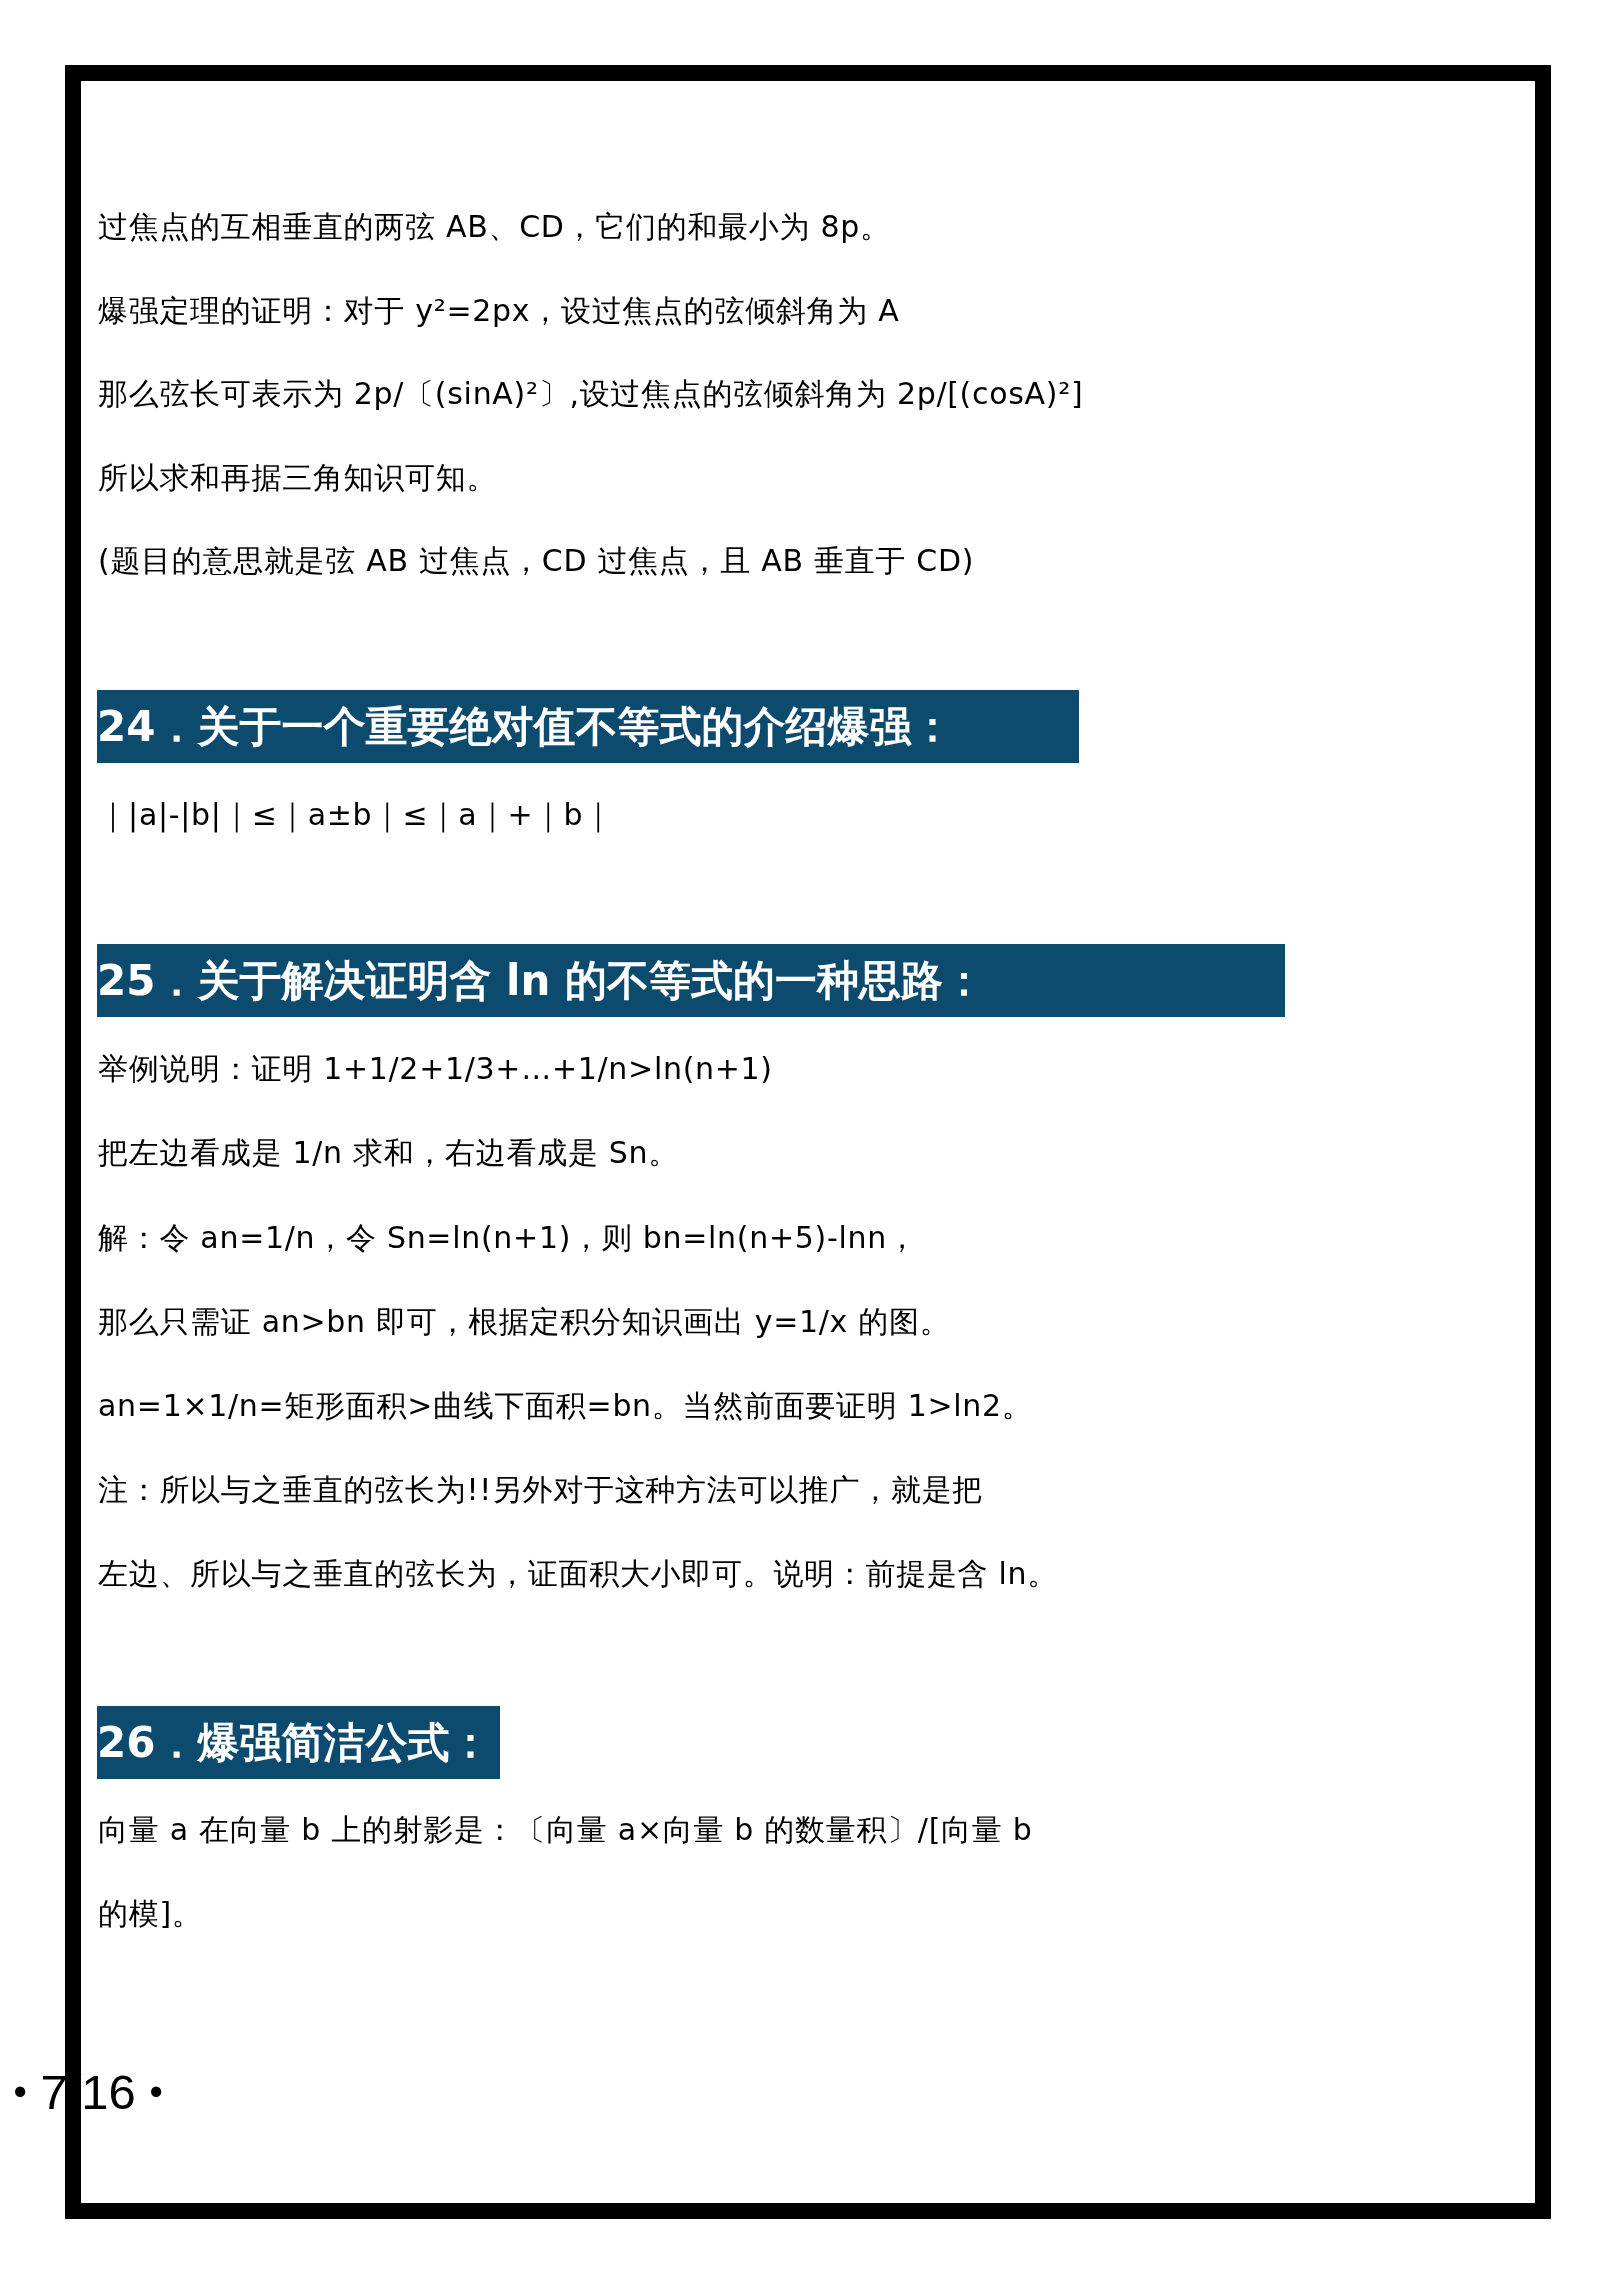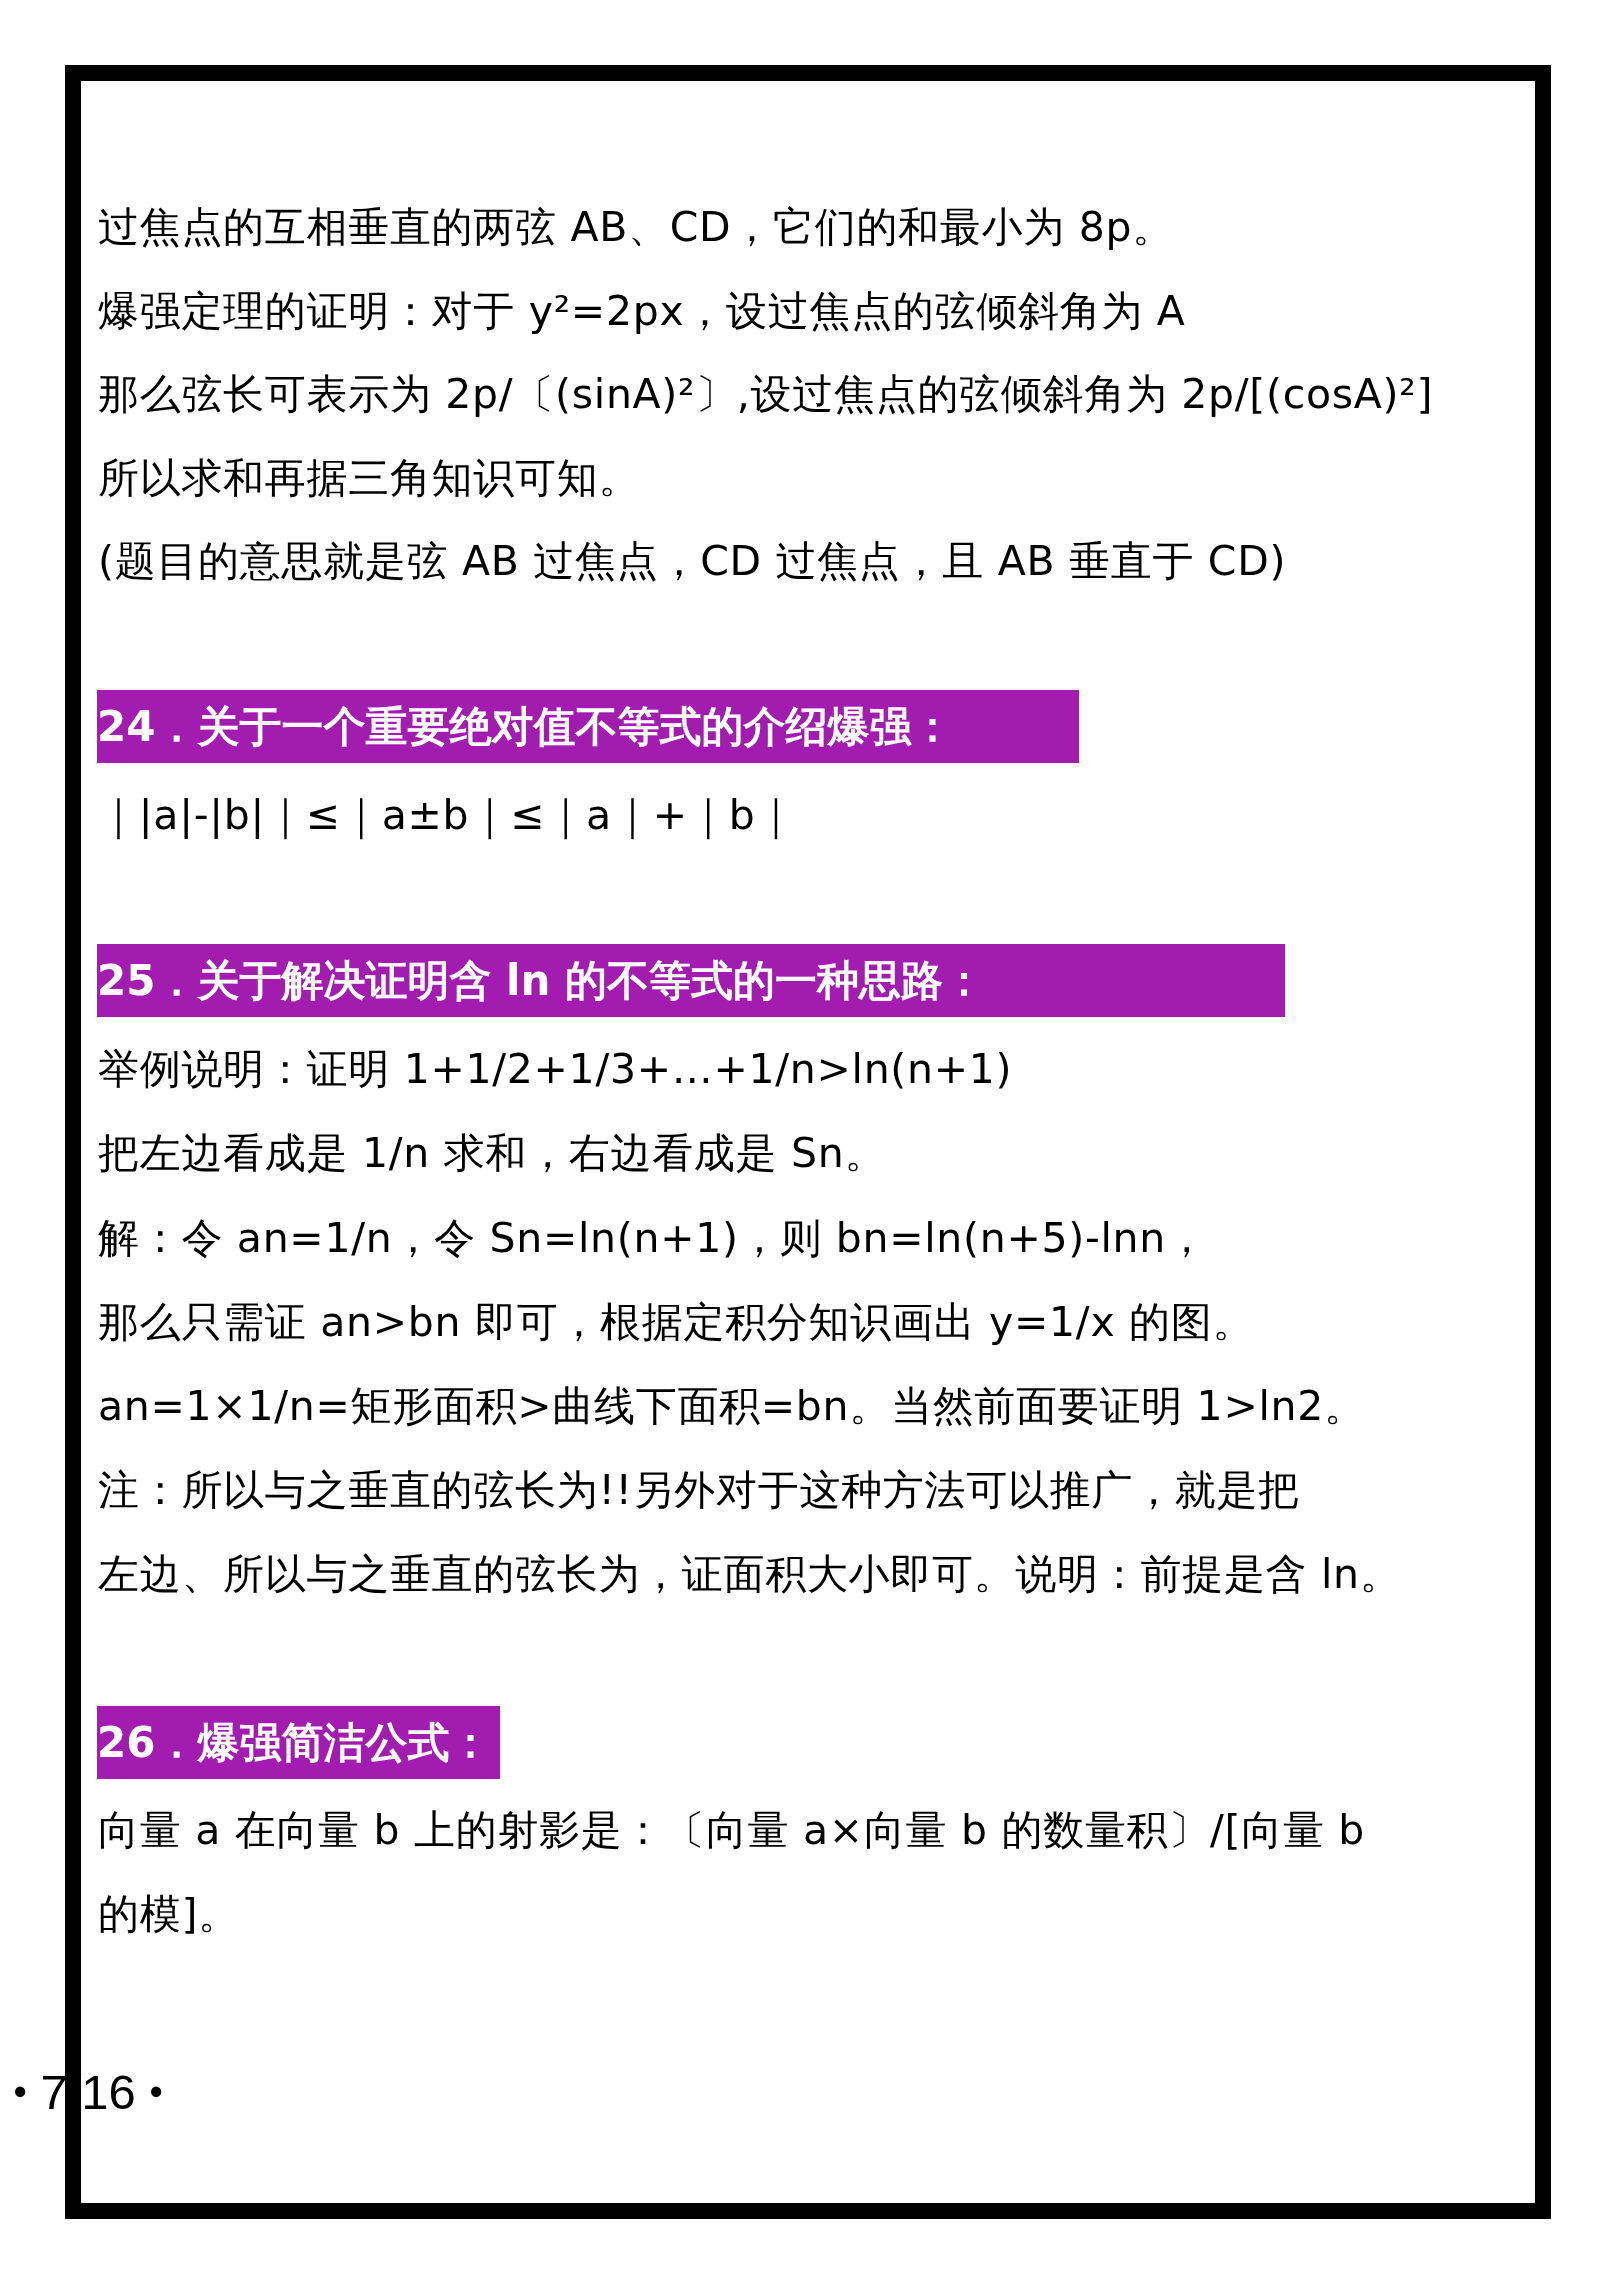--- a/index.html
+++ b/index.html
@@ -1,22 +1,22 @@
 <!DOCTYPE html>
 <html style="font-size:11px"><head>
 <meta charset="utf-8">
 <style>
   html, body { margin: 0; padding: 0; background: #ffffff; }
   body { width: 1616px; height: 2284px; position: relative; overflow: hidden;
          font-family: "DejaVu Sans", "Liberation Sans", sans-serif; color: #000; }
   .frame { position: absolute; left: 65px; top: 65px; width: 1486px; height: 2154px;
            box-sizing: border-box; border: 16.3px solid #000; }
-  .line { position: absolute; left: 98px; font-size: 41px; line-height: 54px; white-space: nowrap;
+  .line { position: absolute; left: 98px; font-size: 30px; line-height: 54px; white-space: nowrap;
           letter-spacing: 0.7px; }
-  .heading { position: absolute; left: 97px; height: 73px; background: #a21caf; color: #fff;
+  .heading { position: absolute; left: 97px; height: 73px; background: #0c4a6e; color: #fff;
              font-size: 42px; font-weight: bold; line-height: 73px; white-space: nowrap;
              padding-right: 5px; box-sizing: border-box; }
   .heading span { display: inline-block; }
   .pagenum { position: absolute; left: 0; width: 1616px; top: 2065px; text-align: left;
              font-size: 49px; line-height: 54px; font-family: "Liberation Sans", sans-serif; }
   .dot { font-size: 38px; vertical-align: 4.1px; margin: 0 13.6px; }
 </style>
 </head>
 <body>
 

